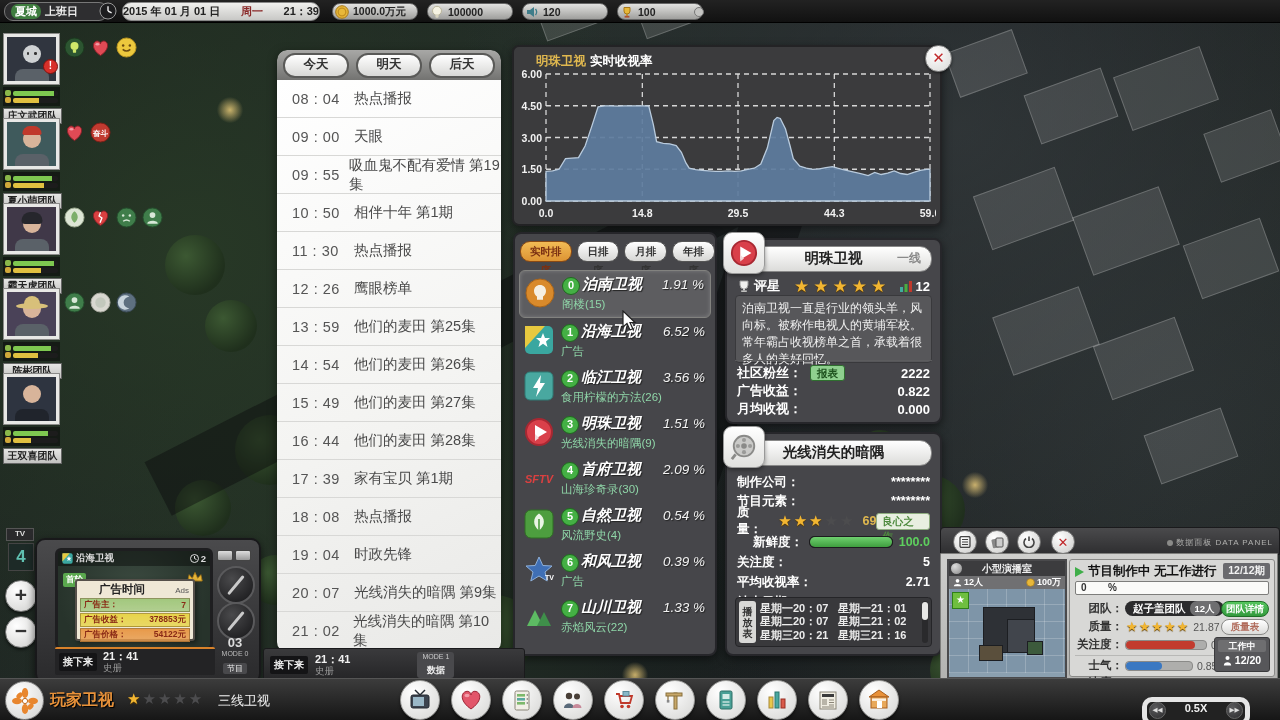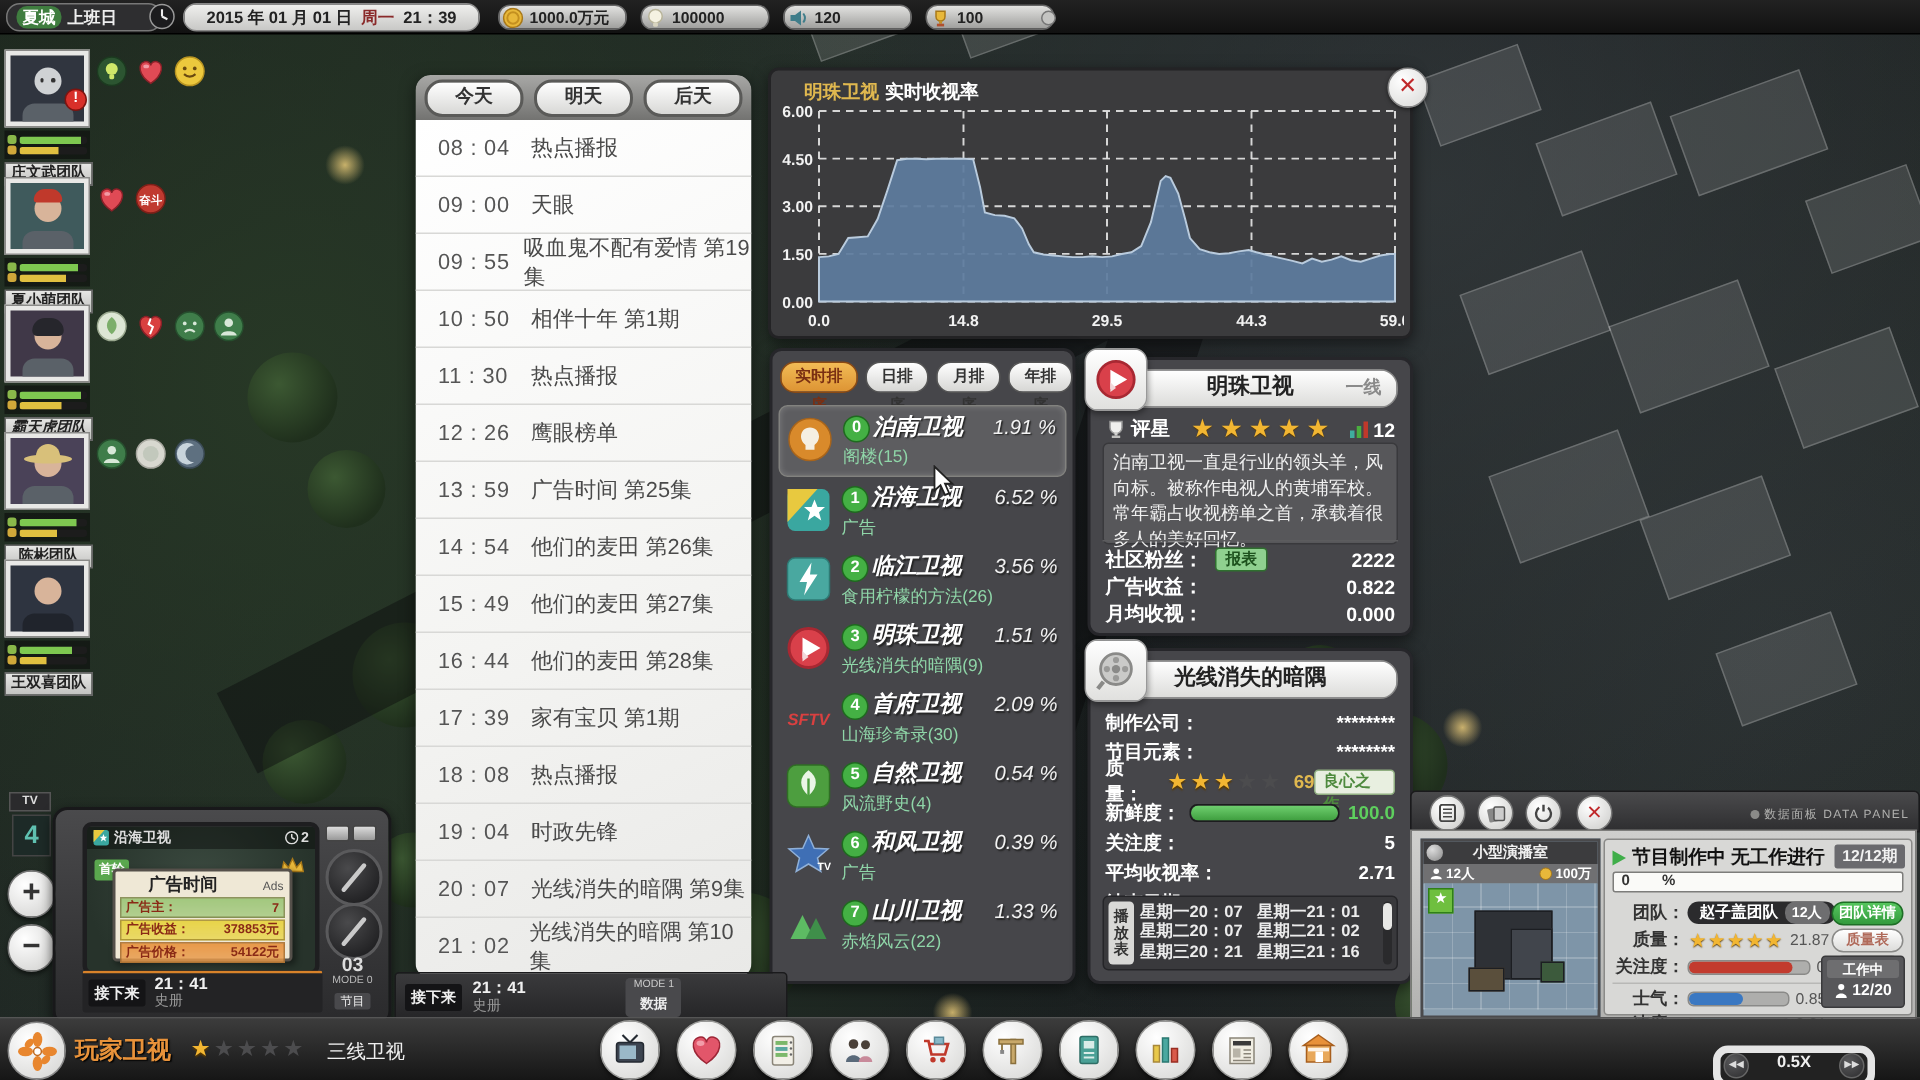--- a/index.html
+++ b/index.html
@@ -18,21 +18,21 @@
   .roof{position:absolute;background:rgba(212,218,212,.15);border:1px solid rgba(240,240,240,.22);transform:rotate(-20deg)}
   .tree{position:absolute;border-radius:50%;background:radial-gradient(circle at 35% 35%, #3d5a33, #1f2f1c 72%);opacity:.95}
   .glow{position:absolute;width:30px;height:30px;border-radius:50%;background:radial-gradient(circle, rgba(255,220,130,.75), transparent 62%)}
   .road{position:absolute;background:rgba(10,12,14,.45)}
   
   .topbar{position:absolute;left:0;top:0;width:1280px;height:22px;background:linear-gradient(#222,#111);border-bottom:1px solid #000}
   .pill{position:absolute;height:17px;border-radius:9px;display:flex;align-items:center;font-size:11px;font-weight:bold}
   .city-pill{left:4px;top:2px;width:90px;background:#2e2e30;border:1px solid #777;color:#eee;padding:0 6px;gap:4px}
   .city-badge{background:#3f7d3f;border-radius:7px;padding:0 4px;color:#fff}
   .clock-btn{position:absolute;left:99px;top:2px;width:18px;height:18px;border-radius:50%}
-  .date-pill{left:122px;top:2px;width:196px;background:linear-gradient(#f0f0ee,#c8c8c6);border:1px solid #888;color:#222;justify-content:center;gap:6px}
+  .date-pill{left:122px;top:2px;width:196px;background:linear-gradient(#f0f0ee,#c8c8c6);border:1px solid #888;color:#222;justify-content:space-between;gap:20px}
   .date-pill .weekday{color:#8a2a2a}
   #resources{position:absolute;left:332px;top:3px;display:flex;gap:9px}
   .res-pill{height:15px;border-radius:8px;background:linear-gradient(#e2e2e0,#9f9f9d);border:1px solid #666;
             display:flex;align-items:center;gap:4px;padding:0 10px 0 2px;font-size:10.5px;font-weight:bold;color:#222;min-width:72px}
   .res-dot{position:absolute;left:694px;top:7px;width:8px;height:8px;border-radius:50%;background:#c4c4c2;border:1px solid #777}
   
   .team-card{position:absolute;left:3px;width:57px}
   .photo{width:51px;height:46px;background:#e8e8e6;border:1px solid #8a8a88;padding:2px;position:relative}
   .photo-in{position:absolute;inset:3px;overflow:hidden}
   .head{position:absolute;left:50%;transform:translateX(-50%);border-radius:50%}
@@ -350,21 +350,21 @@
         </div>
         <div class="bar-row">
           <span class="bar-ico" style="background:#d0a83a"></span>
           <span class="bar-track">
             <span class="bar-fill" style="display:block;width:68%;background:#e0c040"></span>
           </span>
         </div>
       </div>
       <div class="name-plate">夏小萌团队</div>
     </div>
-    <div class="team-card" style="top: 203px; font-style: italic;">
+    <div class="team-card" style="top: 203px;">
       <div class="photo">
         <div class="photo-in" style="background: rgb(64, 56, 72);">
           <div class="shoulders" style="width: 34px; height: 15px; background: rgb(90, 97, 104);"></div>
           <div class="head" style="top: 8px; width: 18px; height: 18px; background: rgb(216, 180, 154);"></div>
           <div class="head" style="top: 5px; width: 21px; height: 12px; background: rgb(38, 38, 44); border-radius: 10px 10px 4px 4px;"></div>
         </div>
       </div>
       <div class="bars">
         <div class="bar-row">
           <span class="bar-ico" style="background:#8ab84a"></span>
@@ -457,21 +457,21 @@
       <div class="sched-row">
         <span class="sched-time">11 : 30</span>
         <span class="sched-title">热点播报</span>
       </div>
       <div class="sched-row">
         <span class="sched-time">12 : 26</span>
         <span class="sched-title">鹰眼榜单</span>
       </div>
       <div class="sched-row">
         <span class="sched-time">13 : 59</span>
-        <span class="sched-title">广告时间 第25集</span>
+        <span class="sched-title">他们的麦田 第25集</span>
       </div>
       <div class="sched-row">
         <span class="sched-time">14 : 54</span>
         <span class="sched-title">他们的麦田 第26集</span>
       </div>
       <div class="sched-row">
         <span class="sched-time">15 : 49</span>
         <span class="sched-title">他们的麦田 第27集</span>
       </div>
       <div class="sched-row">
@@ -726,21 +726,21 @@
   <div class="pg-row" style="position:absolute;left:0;right:0;top:57px">
     <span>节目元素：</span>
     <span class="val">********</span>
   </div>
   <div class="pg-row" style="position:absolute;left:0;right:0;top:77px">
     <span>质量：</span>
     <span id="program-stars" style="font-size:15px;letter-spacing:2px;margin-left:4px"><span class="star">★</span><span class="star">★</span><span class="star">★</span><span class="star dark">★</span><span class="star dark">★</span></span>
     <span style="color:#e0b84f;margin-left:7px">69</span>
     <span class="q-badge">良心之作</span>
   </div>
-  <div class="pg-row" style="position:absolute;left:0;right:0;top:98px">
+  <div class="pg-row" style="position:absolute;left:16px;right:0;top:98px">
     <span>新鲜度：</span>
     <span class="fresh-track">
         <span class="fresh-fill" id="fresh-fill" style="display: block; width: 100%;"></span>
       </span>
     <span style="color:#5ecf5e;margin-left:6px">100.0</span>
   </div>
   <div class="pg-row" style="position:absolute;left:0;right:0;top:118px">
     <span>关注度：</span>
     <span class="val">5</span>
   </div>

